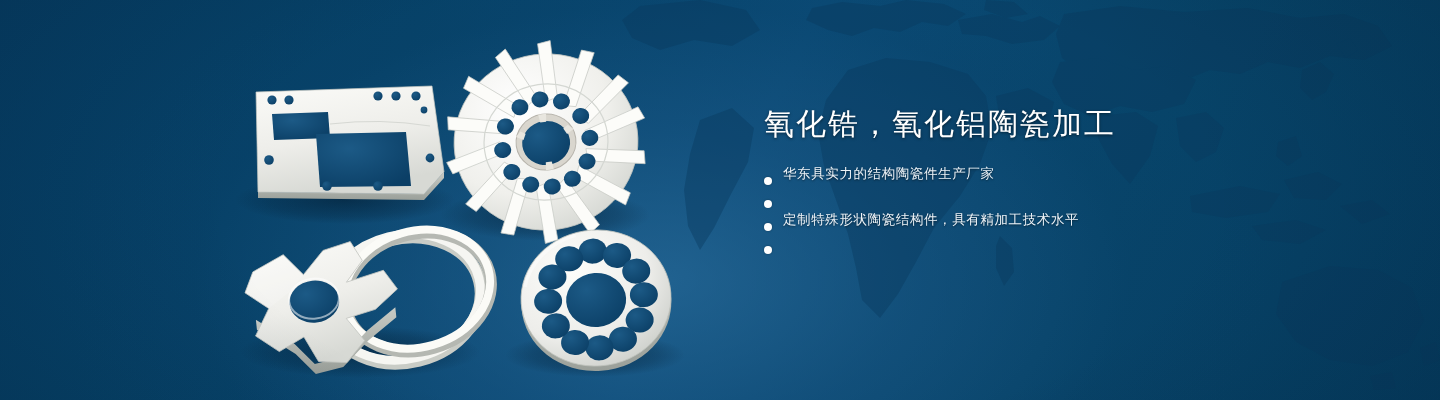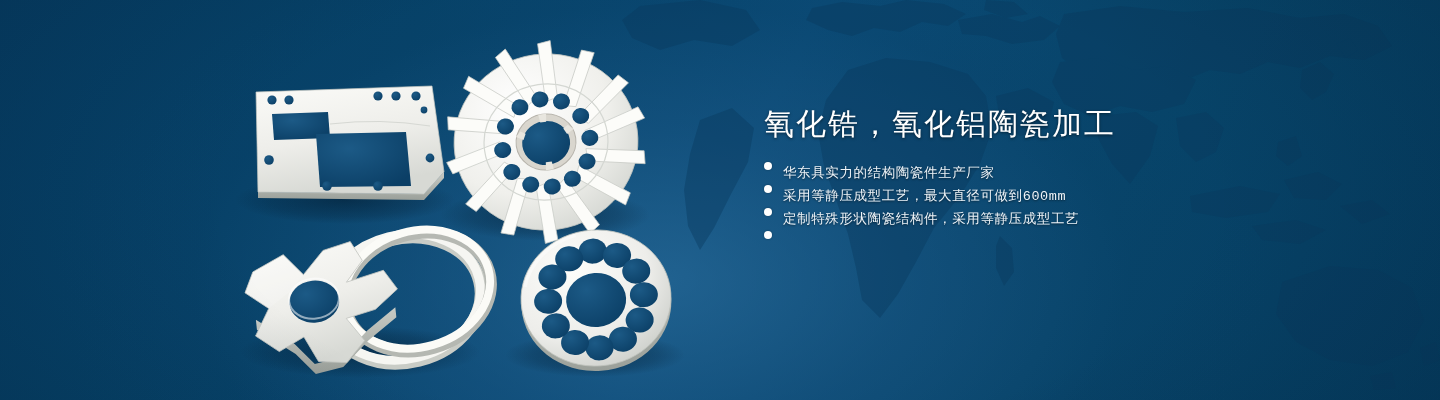--- a/index.html
+++ b/index.html
@@ -76,24 +76,23 @@
     text-shadow: 0 1px 3px rgba(0,0,0,0.55);
     white-space: nowrap;
   }
   .bullets {
     list-style: none;
     margin: 0;
     padding: 0;
   }
   .bullet {
     display: flex;
-    align-items: flex-start;
+    align-items: flex-end;
     min-height: 23px;
     margin-bottom: 0px;
-    font-family: Liberation Mono, monospace;
   }
   .bullet + .bullet { margin-top: 0px; }
   .dot {
     flex: 0 0 auto;
     width: 8px;
     height: 8px;
     border-radius: 50%;
     background: #ffffff;
     margin-right: 11px;
     box-shadow: 0 0 2px rgba(0,0,0,0.35);
@@ -359,25 +358,24 @@
   <div class="copy">
     <h1 class="headline">氧化锆，氧化铝陶瓷加工</h1>
 
     <ul class="bullets">
       <li class="bullet">
         <span class="dot"></span>
         <span class="bullet-text">华东具实力的结构陶瓷件生产厂家</span>
       </li>
       <li class="bullet">
         <span class="dot"></span>
-        <span class="bullet-text">采用等静压成型工艺，最大直径可做到600mm</span>
       </li>
       <li class="bullet">
         <span class="dot"></span>
-        <span class="bullet-text">定制特殊形状陶瓷结构件，采用等静压成型工艺</span>
+        <span class="bullet-text">定制特殊形状陶瓷结构件，具有精加工技术水平</span>
       </li>
       <li class="bullet">
         <span class="dot"></span>
       </li>
     </ul>
   </div>
 
 </div>
 
 </body></html>

